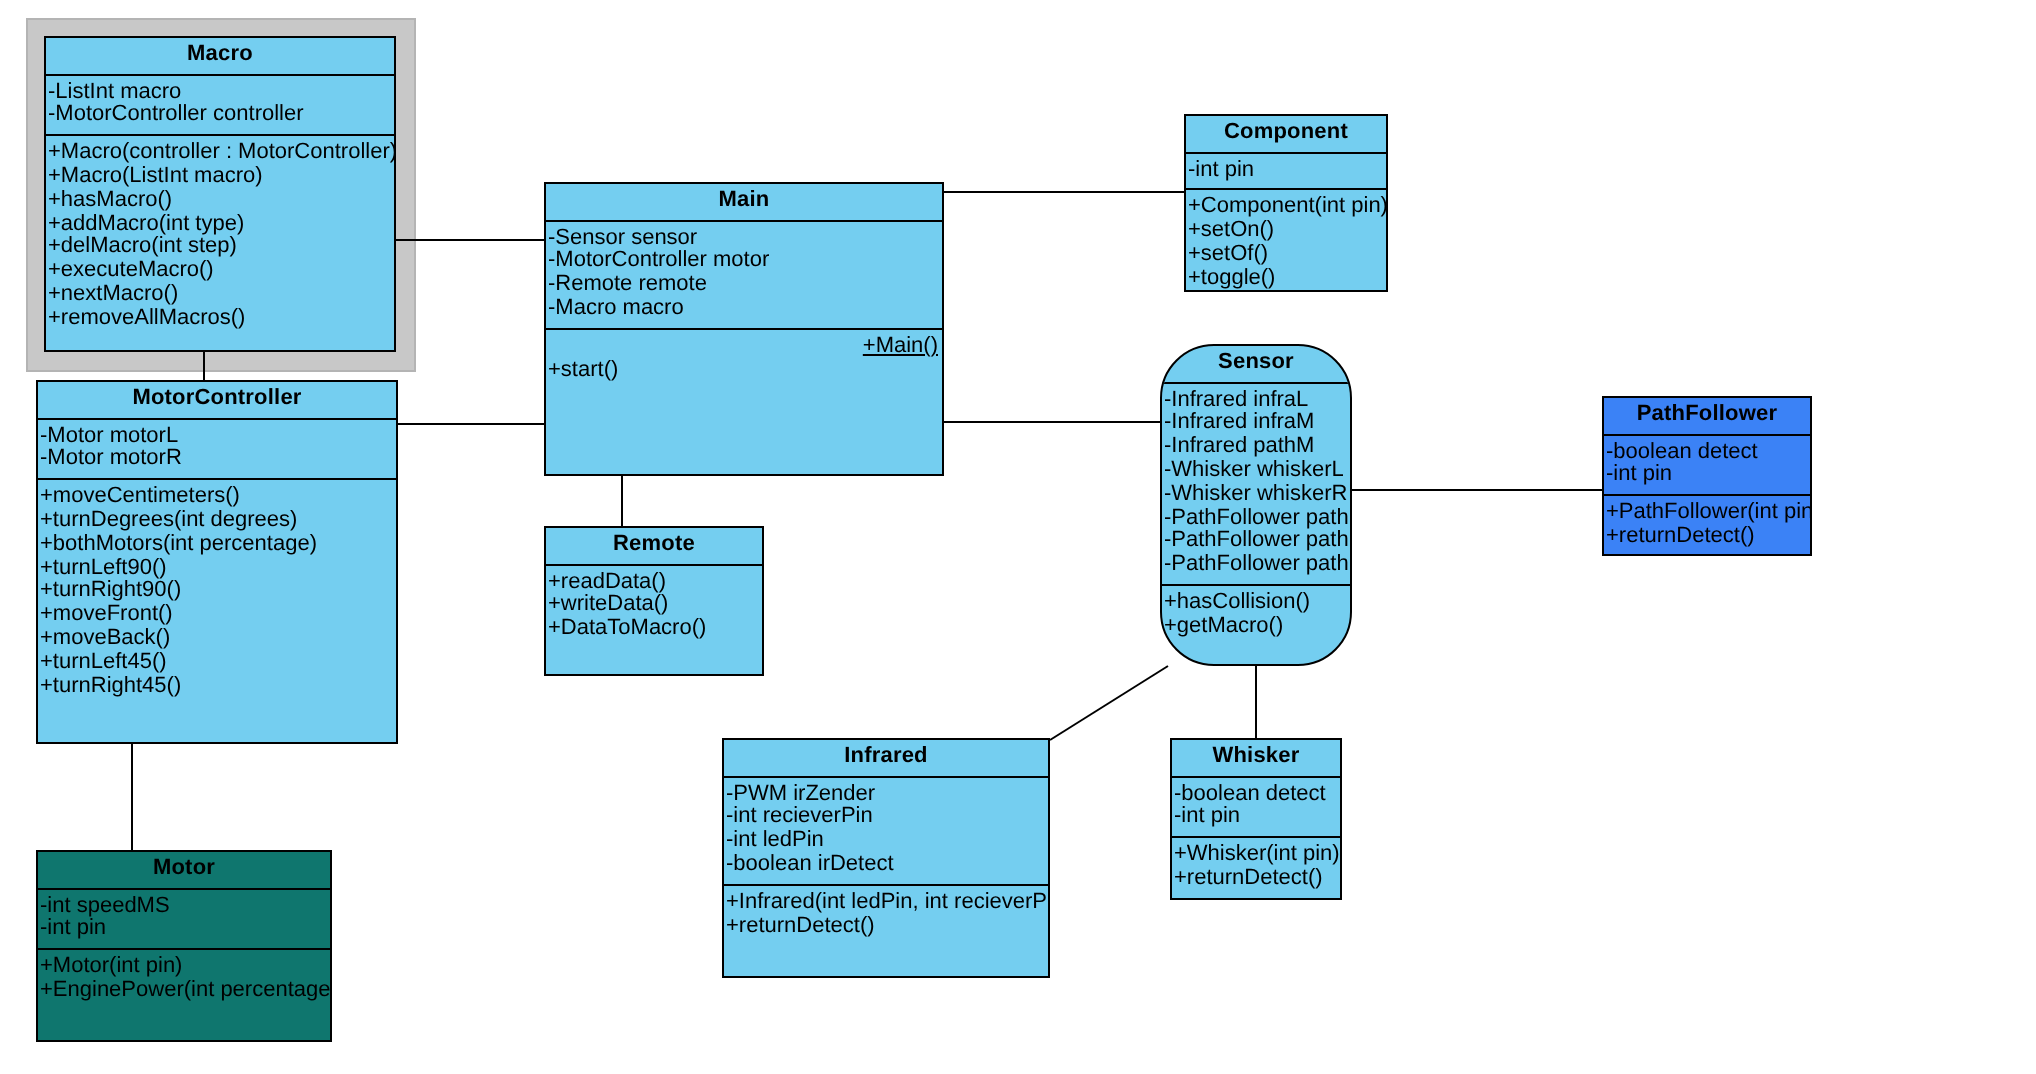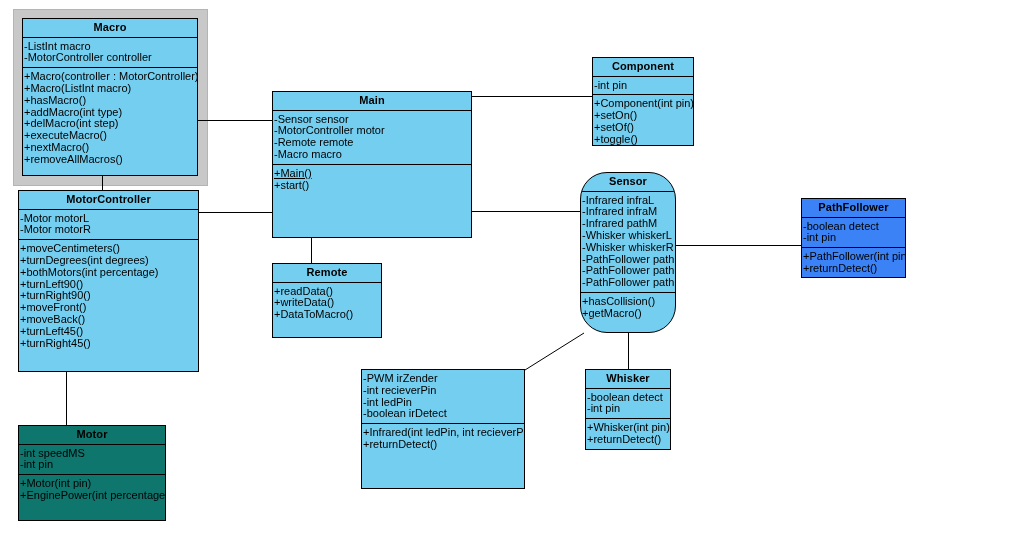--- a/index.html
+++ b/index.html
@@ -62,20 +62,21 @@
     border-bottom: none;
   }
   .uml-row {
     white-space: nowrap;
     padding: 0 0 0 1px;
     font-size: 11px;
     line-height: 11.8px;
   }
   .uml-row.static {
     text-decoration: underline;
+    text-align: right;
   }
   
   .selection-frame {
     position: absolute;
     box-sizing: border-box;
     background: #c8c8c8;
     border: 1px solid #b4b4b4;
   }
   .edge-line {
     stroke: #000000;
@@ -208,20 +209,21 @@
         <div class="uml-compartment">
           <div class="uml-row">-boolean detect</div>
           <div class="uml-row">-int pin</div>
         </div>
         <div class="uml-compartment grow">
           <div class="uml-row">+PathFollower(int pin)</div>
           <div class="uml-row">+returnDetect()</div>
         </div>
       </div>
       <div class="uml-class" style="left: 361px; top: 369px; width: 164px; height: 120px; background: rgb(116, 206, 240); border-color: rgb(0, 0, 0);">
+        <div class="uml-name">Infrared</div>
         <div class="uml-compartment">
           <div class="uml-row">-PWM irZender</div>
           <div class="uml-row">-int recieverPin</div>
           <div class="uml-row">-int ledPin</div>
           <div class="uml-row">-boolean irDetect</div>
         </div>
         <div class="uml-compartment grow">
           <div class="uml-row">+Infrared(int ledPin, int recieverPin)</div>
           <div class="uml-row">+returnDetect()</div>
         </div>

